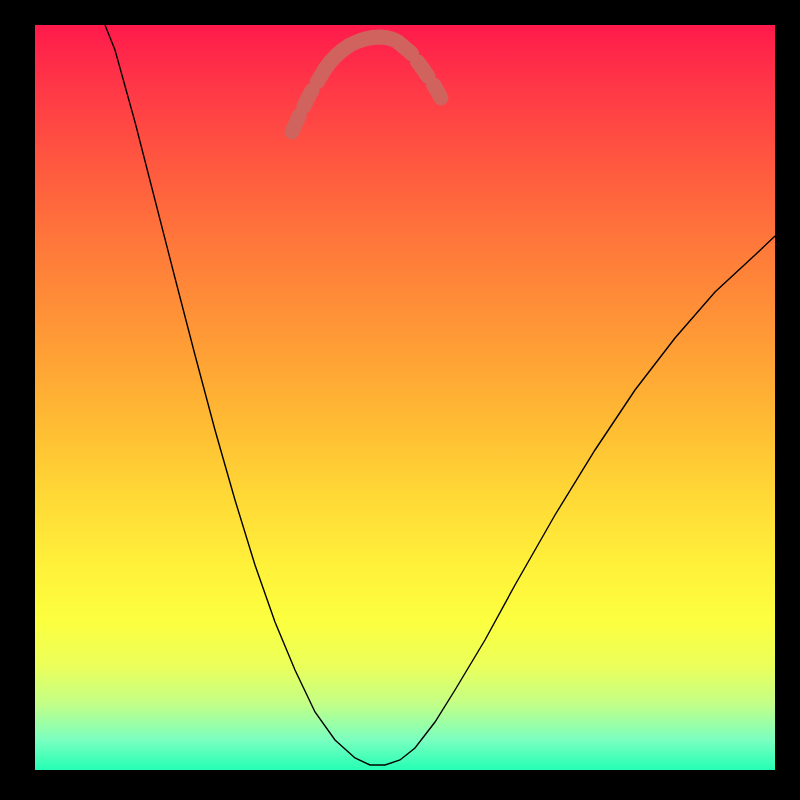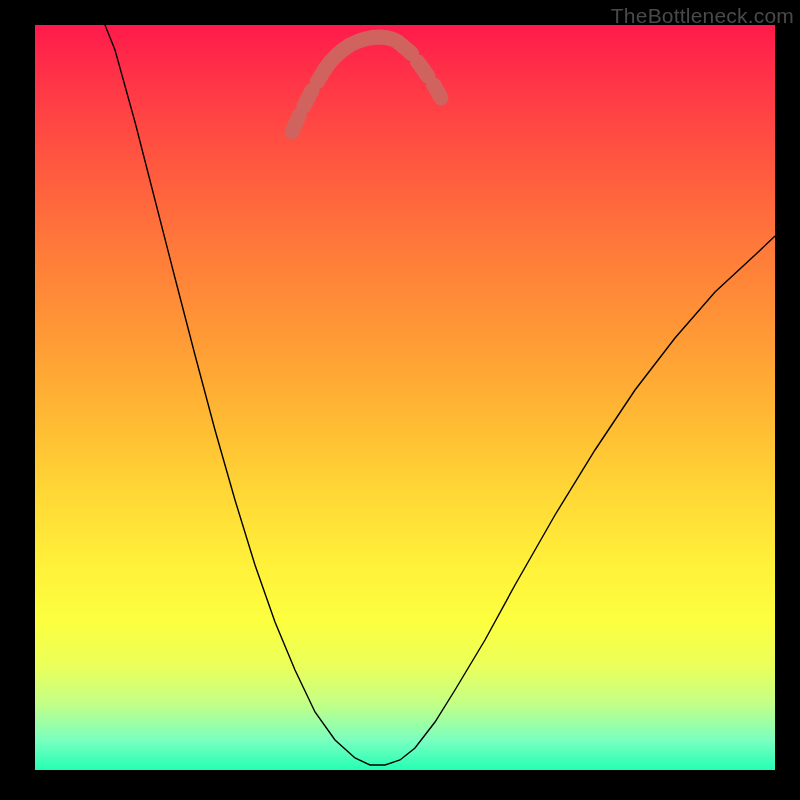--- a/index.html
+++ b/index.html
@@ -84,14 +84,13 @@
 
 <div class="frame">
   <div class="plot">
     <svg viewBox="0 0 740 745" preserveAspectRatio="none">
       <path id="curve-path" class="curve" d="M 70 0 L 80 25 L 100 97 L 120 175 L 140 253 L 160 330 L 180 405 L 200 475 L 220 540 L 240 597 L 260 645 L 280 687 L 300 715 L 320 733 L 335 740 L 350 740 L 365 735 L 380 723 L 400 697 L 420 665 L 450 615 L 480 560 L 520 490 L 560 425 L 600 365 L 640 313 L 680 267 L 720 230 L 740 211"></path>
       <path class="beads-sep" d="M 257 107 L 265 89 L 275 69 L 290 44"></path>
       <path class="beads" d="M 290 44 Q 300 29 315 20 Q 330 12 345 12 Q 358 13 363 17"></path>
       <path class="beads-sep" d="M 363 17 L 376 28 L 388 44 L 400 62 L 406 73"></path>
     </svg>
   </div>
-  <div class="watermark">TheBottleneck.com</div>
 </div>
 
 </body></html>

